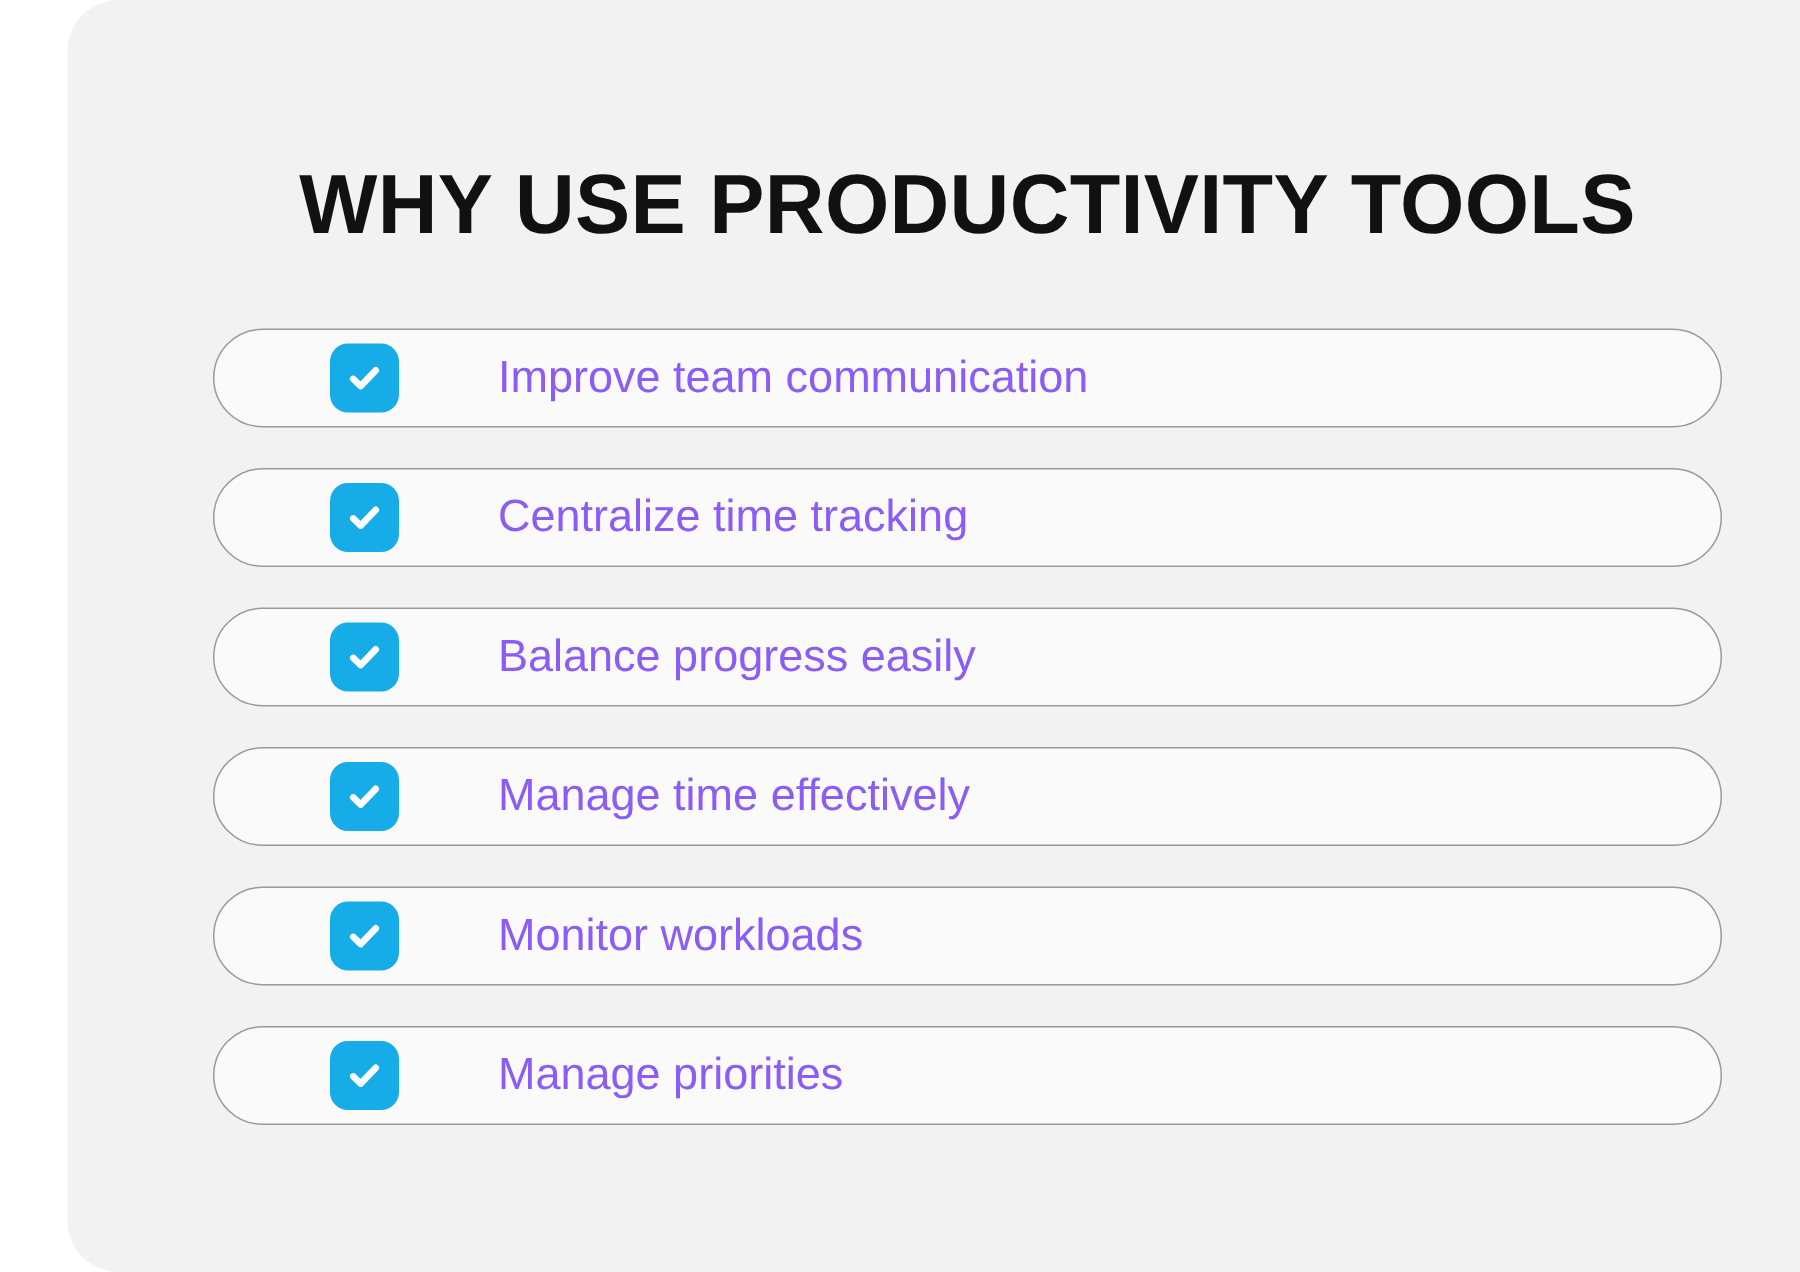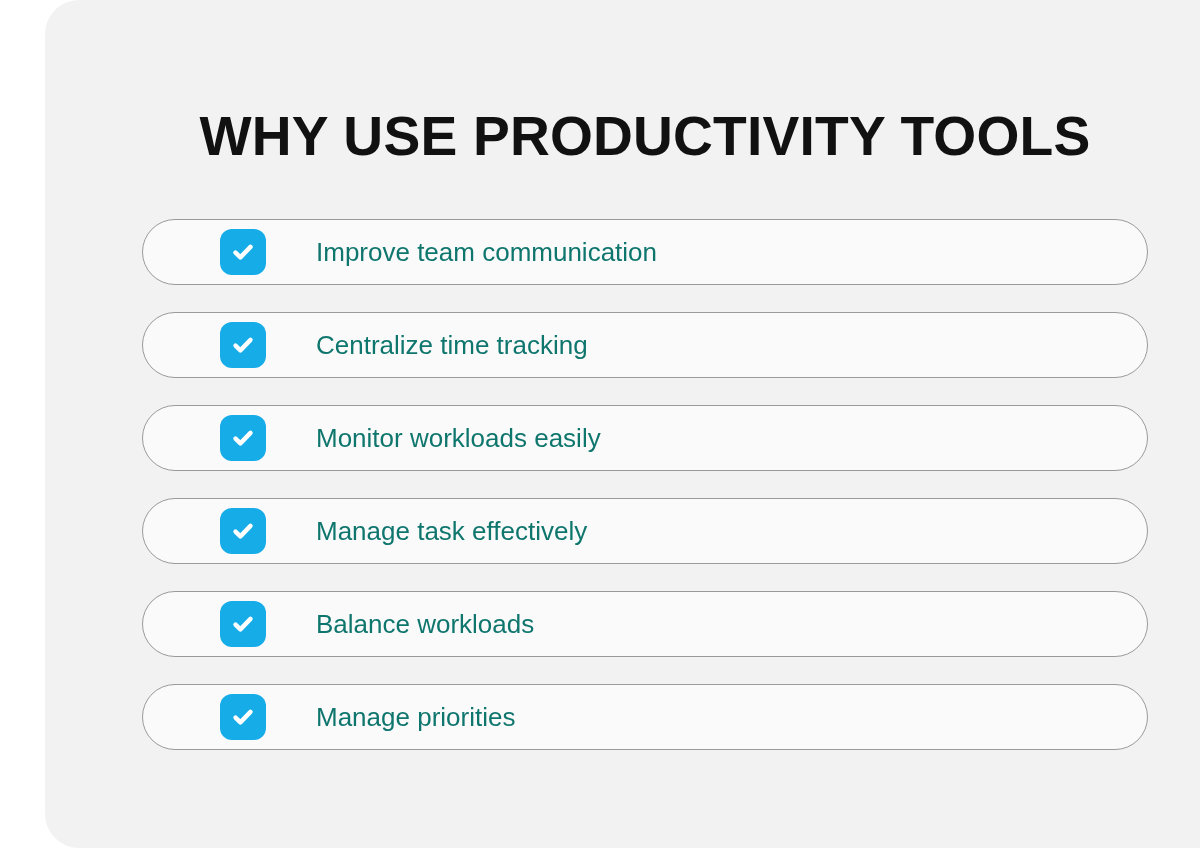--- a/index.html
+++ b/index.html
@@ -80,28 +80,28 @@
     flex: none;
   }
   .checkbox svg {
     display: block;
     width: 28px;
     height: 28px;
   }
 
   .row-label {
     position: absolute;
-    left: 173px;
+    left: 189px;
     top: 50%;
     transform: translateY(-50%);
     font-family: "Liberation Sans", sans-serif;
-    font-size: 26px;
+    font-size: 30px;
     line-height: 34px;
     font-weight: 400;
-    color: #0f766e;
+    color: #8b5cf6;
     white-space: nowrap;
   }
 </style>
 </head>
 <body>
 
 <div class="card">
 
   <div class="title">WHY USE PRODUCTIVITY TOOLS</div>
 
@@ -124,39 +124,39 @@
       </span>
       <span class="row-label">Centralize time tracking</span>
     </div>
 
     <div class="row">
       <span class="checkbox">
         <svg viewBox="0 0 28 28" aria-hidden="true">
           <path d="M6.5 14.6 L11.4 19.4 L21.5 8.9" fill="none" stroke="#ffffff" stroke-width="4.4" stroke-linecap="round" stroke-linejoin="round"></path>
         </svg>
       </span>
-      <span class="row-label">Monitor workloads easily</span>
+      <span class="row-label">Balance progress easily</span>
     </div>
 
     <div class="row">
       <span class="checkbox">
         <svg viewBox="0 0 28 28" aria-hidden="true">
           <path d="M6.5 14.6 L11.4 19.4 L21.5 8.9" fill="none" stroke="#ffffff" stroke-width="4.4" stroke-linecap="round" stroke-linejoin="round"></path>
         </svg>
       </span>
-      <span class="row-label">Manage task effectively</span>
+      <span class="row-label">Manage time effectively</span>
     </div>
 
     <div class="row">
       <span class="checkbox">
         <svg viewBox="0 0 28 28" aria-hidden="true">
           <path d="M6.5 14.6 L11.4 19.4 L21.5 8.9" fill="none" stroke="#ffffff" stroke-width="4.4" stroke-linecap="round" stroke-linejoin="round"></path>
         </svg>
       </span>
-      <span class="row-label">Balance workloads</span>
+      <span class="row-label">Monitor workloads</span>
     </div>
 
     <div class="row">
       <span class="checkbox">
         <svg viewBox="0 0 28 28" aria-hidden="true">
           <path d="M6.5 14.6 L11.4 19.4 L21.5 8.9" fill="none" stroke="#ffffff" stroke-width="4.4" stroke-linecap="round" stroke-linejoin="round"></path>
         </svg>
       </span>
       <span class="row-label">Manage priorities</span>
     </div>

